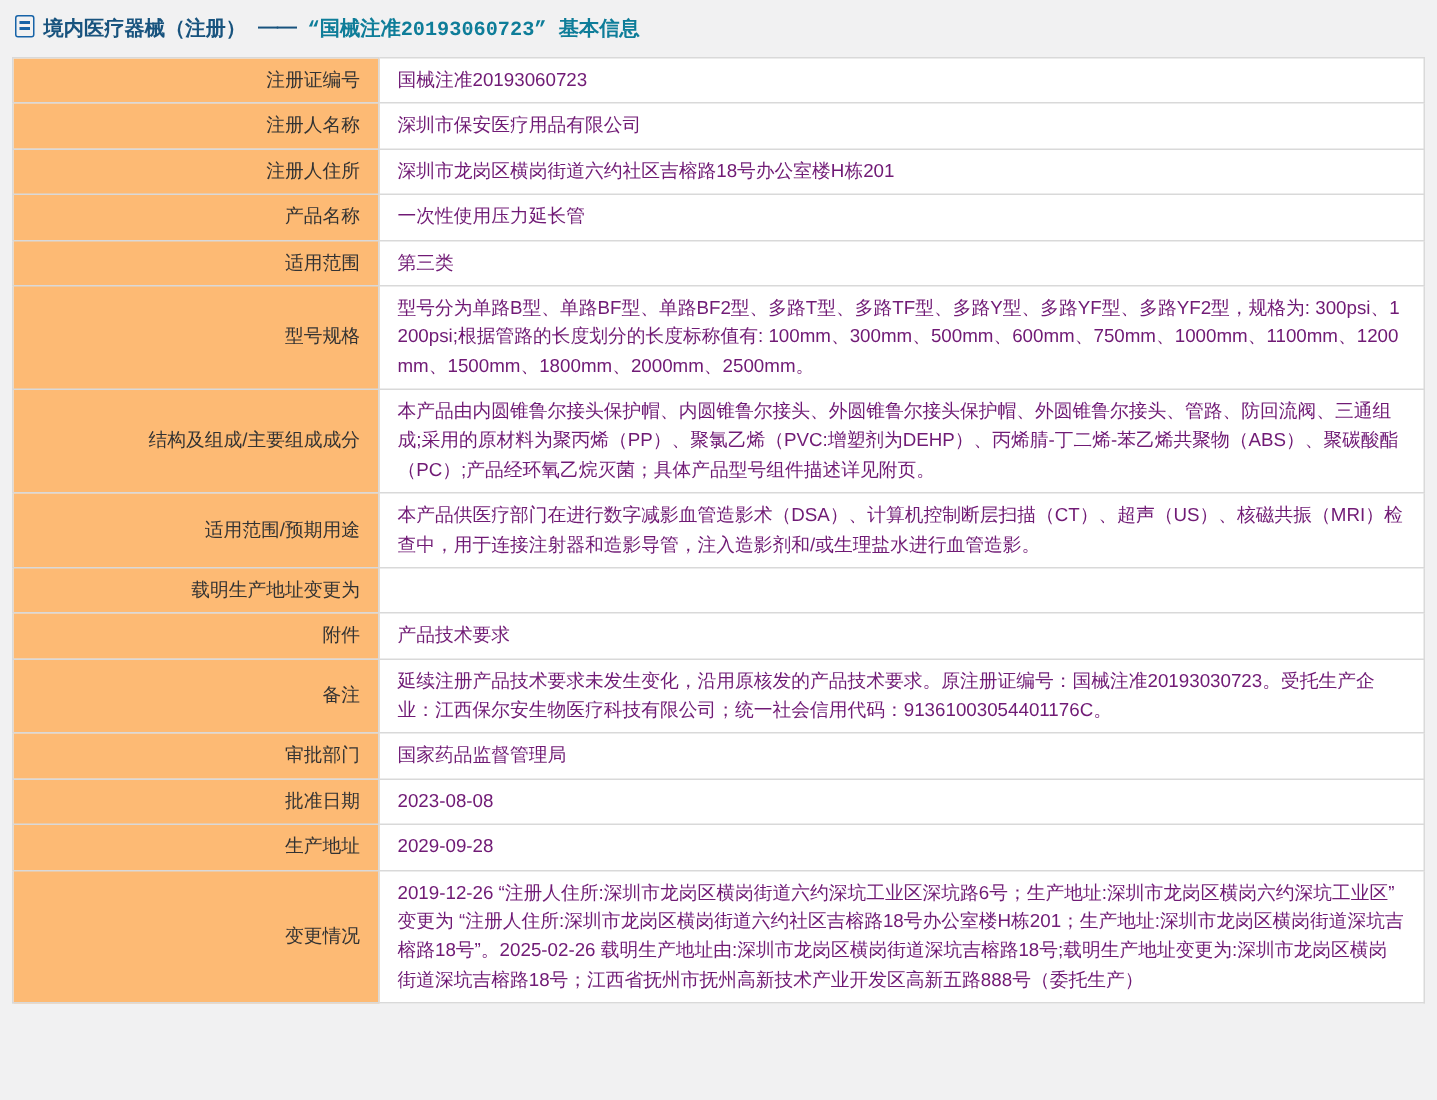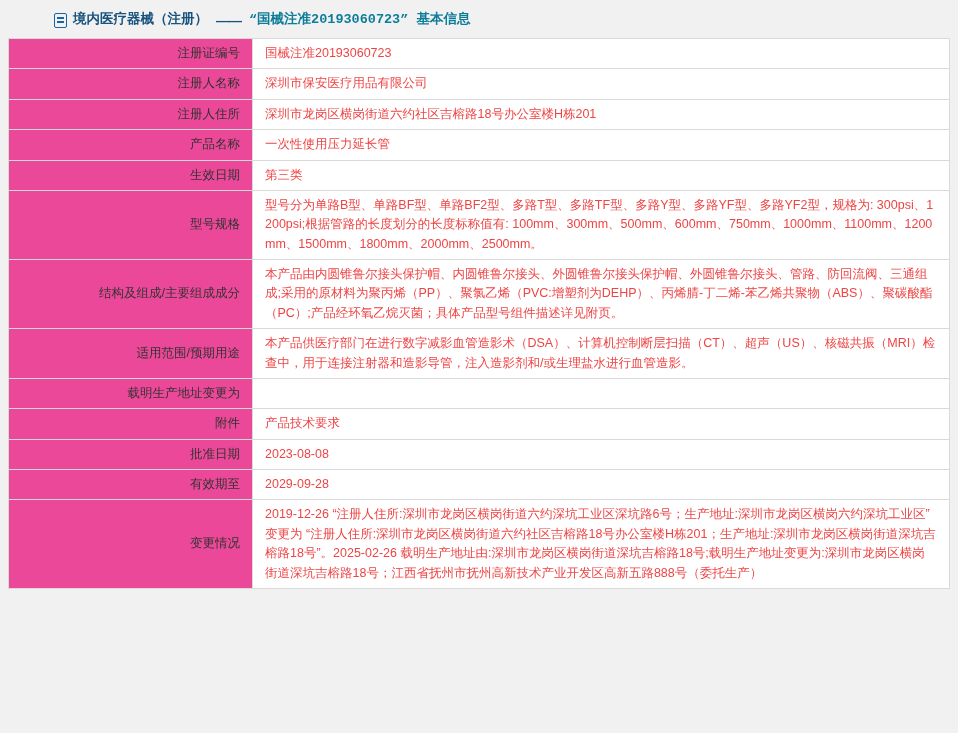--- a/index.html
+++ b/index.html
@@ -5,25 +5,24 @@
   * { box-sizing: border-box; }
   html,body { margin:0; padding:0; }
   body {
     width:958px; height:733px;
     background:#f1f1f2;
     font-family:"Liberation Sans","DejaVu Sans",sans-serif;
     color:#333;
     overflow:hidden;
   }
   .page-header {
-    display:flex; align-items:flex-end;
+    display:flex; align-items:flex-start;
     padding:10px 12px 8px 10px;
     font-size:13.5px; font-weight:bold;
     white-space:nowrap;
-    margin-left:44px;
   }
   .doc-icon {
     display:inline-block; width:13px; height:15px;
     border:1.5px solid #1663a8; border-radius:2px;
     position:relative; margin-right:6px; background:#f1f1f2;
   }
   .doc-icon::before, .doc-icon::after {
     content:""; position:absolute; left:2px; right:2px; height:1.5px; background:#1663a8;
   }
   .doc-icon::before { top:3px; }
@@ -43,23 +42,23 @@
     font-size:12.5px;
     line-height:1.55;
     padding:5px 12px;
     vertical-align:middle;
     word-break:break-all;
   }
   td.lbl {
     width:244px;
     text-align:right;
     color:#333;
-    background:#ec4899;
+    background:#fdba74;
   }
-  td.val { color:#ef4444; }
+  td.val { color:#701a75; }
 </style>
 </head>
 <body>
 
 <div class="page-header">
   <span class="doc-icon"></span>
   <span class="h-cat">境内医疗器械（注册）</span>
   <span class="h-dash">——</span>
   <span class="h-title">“国械注准20193060723” 基本信息</span>
 </div>
@@ -76,21 +75,21 @@
     </tr>
     <tr>
       <td class="lbl">注册人住所</td>
       <td class="val">深圳市龙岗区横岗街道六约社区吉榕路18号办公室楼H栋201</td>
     </tr>
     <tr>
       <td class="lbl">产品名称</td>
       <td class="val">一次性使用压力延长管</td>
     </tr>
     <tr>
-      <td class="lbl">生效日期</td>
+      <td class="lbl">适用范围</td>
       <td class="val">第三类</td>
     </tr>
     <tr>
       <td class="lbl">型号规格</td>
       <td class="val">型号分为单路B型、单路BF型、单路BF2型、多路T型、多路TF型、多路Y型、多路YF型、多路YF2型，规格为: 300psi、1200psi;根据管路的长度划分的长度标称值有: 100mm、300mm、500mm、600mm、750mm、1000mm、1100mm、1200mm、1500mm、1800mm、2000mm、2500mm。</td>
     </tr>
     <tr>
       <td class="lbl">结构及组成/主要组成成分</td>
       <td class="val">本产品由内圆锥鲁尔接头保护帽、内圆锥鲁尔接头、外圆锥鲁尔接头保护帽、外圆锥鲁尔接头、管路、防回流阀、三通组成;采用的原材料为聚丙烯（PP）、聚氯乙烯（PVC:增塑剂为DEHP）、丙烯腈-丁二烯-苯乙烯共聚物（ABS）、聚碳酸酯（PC）;产品经环氧乙烷灭菌；具体产品型号组件描述详见附页。</td>
     </tr>
@@ -100,25 +99,33 @@
     </tr>
     <tr>
       <td class="lbl">载明生产地址变更为</td>
       <td class="val"></td>
     </tr>
     <tr>
       <td class="lbl">附件</td>
       <td class="val">产品技术要求</td>
     </tr>
     <tr>
+      <td class="lbl">备注</td>
+      <td class="val">延续注册产品技术要求未发生变化，沿用原核发的产品技术要求。原注册证编号：国械注准20193030723。受托生产企业：江西保尔安生物医疗科技有限公司；统一社会信用代码：91361003054401176C。</td>
+    </tr>
+    <tr>
+      <td class="lbl">审批部门</td>
+      <td class="val">国家药品监督管理局</td>
+    </tr>
+    <tr>
       <td class="lbl">批准日期</td>
       <td class="val">2023-08-08</td>
     </tr>
     <tr>
-      <td class="lbl">有效期至</td>
+      <td class="lbl">生产地址</td>
       <td class="val">2029-09-28</td>
     </tr>
     <tr>
       <td class="lbl">变更情况</td>
       <td class="val">2019-12-26 “注册人住所:深圳市龙岗区横岗街道六约深坑工业区深坑路6号；生产地址:深圳市龙岗区横岗六约深坑工业区” 变更为 “注册人住所:深圳市龙岗区横岗街道六约社区吉榕路18号办公室楼H栋201；生产地址:深圳市龙岗区横岗街道深坑吉榕路18号”。2025-02-26 载明生产地址由:深圳市龙岗区横岗街道深坑吉榕路18号;载明生产地址变更为:深圳市龙岗区横岗街道深坑吉榕路18号；江西省抚州市抚州高新技术产业开发区高新五路888号（委托生产）</td>
     </tr>
 
   </tbody>
 </table>
 

